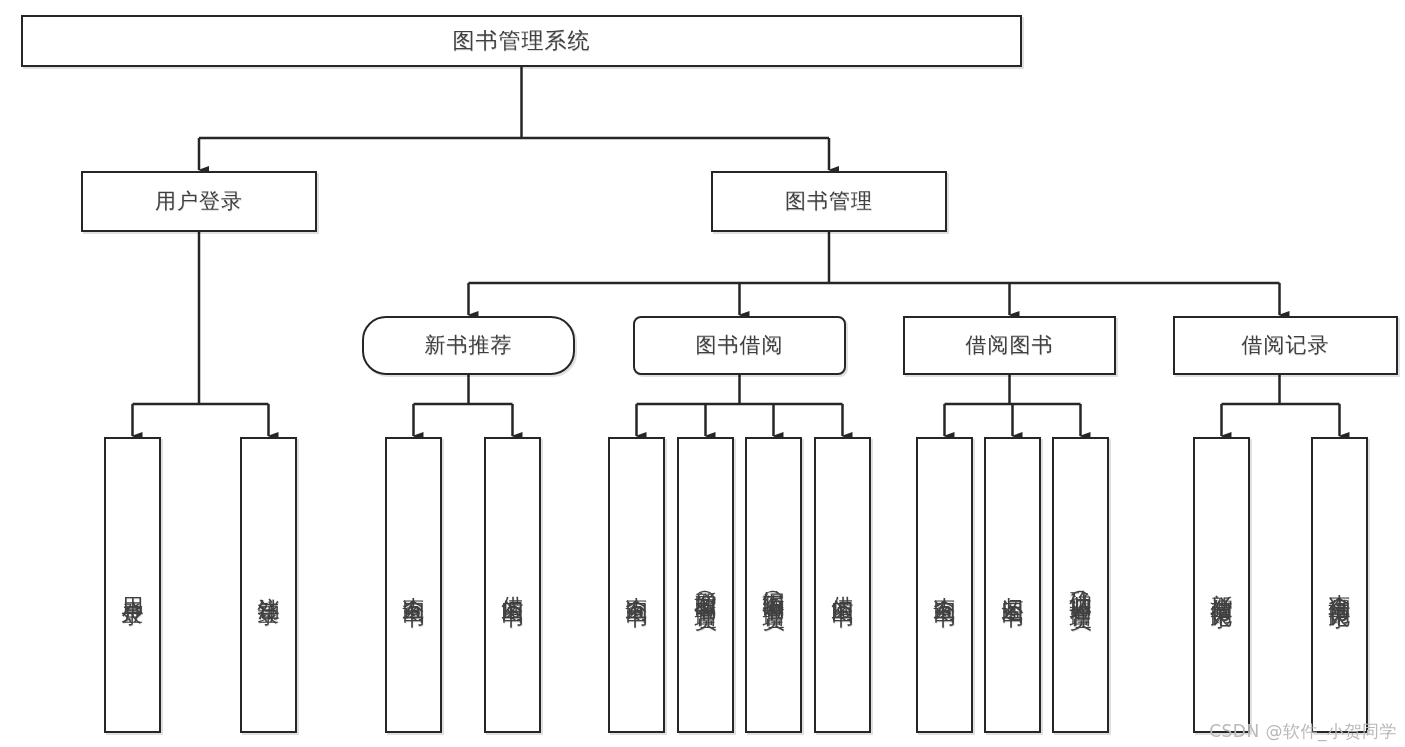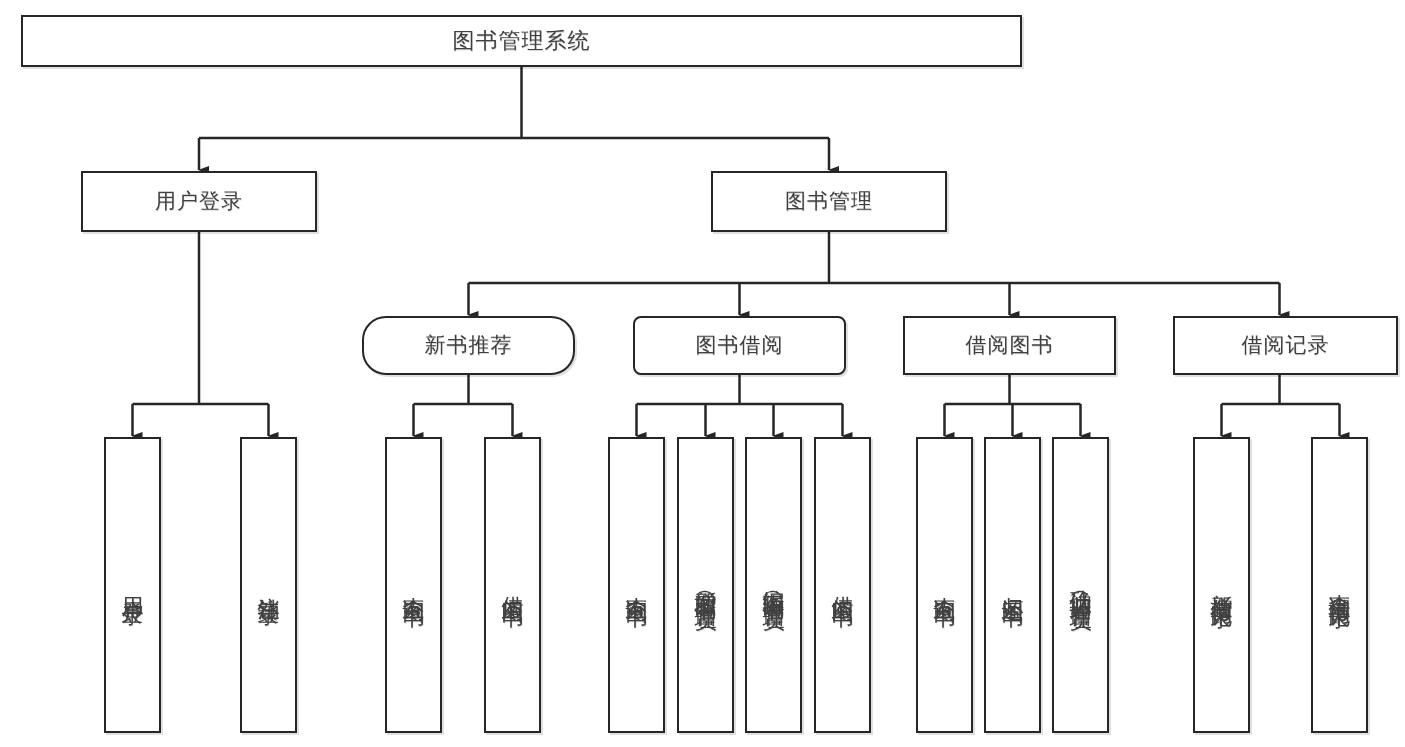--- a/index.html
+++ b/index.html
@@ -189,14 +189,15 @@
         <span class="node-label">确认归还（管理员）</span>
       </div>
       <div class="node leaf" style="left: 1193px; top: 437px; width: 57px; height: 296px;">
         <span class="node-label">新增借阅记录</span>
       </div>
       <div class="node leaf" style="left: 1311px; top: 437px; width: 57px; height: 296px;">
         <span class="node-label">查询借阅记录</span>
       </div>
     </div>
 
+  <div id="watermark">CSDN @软件_小贺同学</div>
 
 </div>
 
 </body></html>

